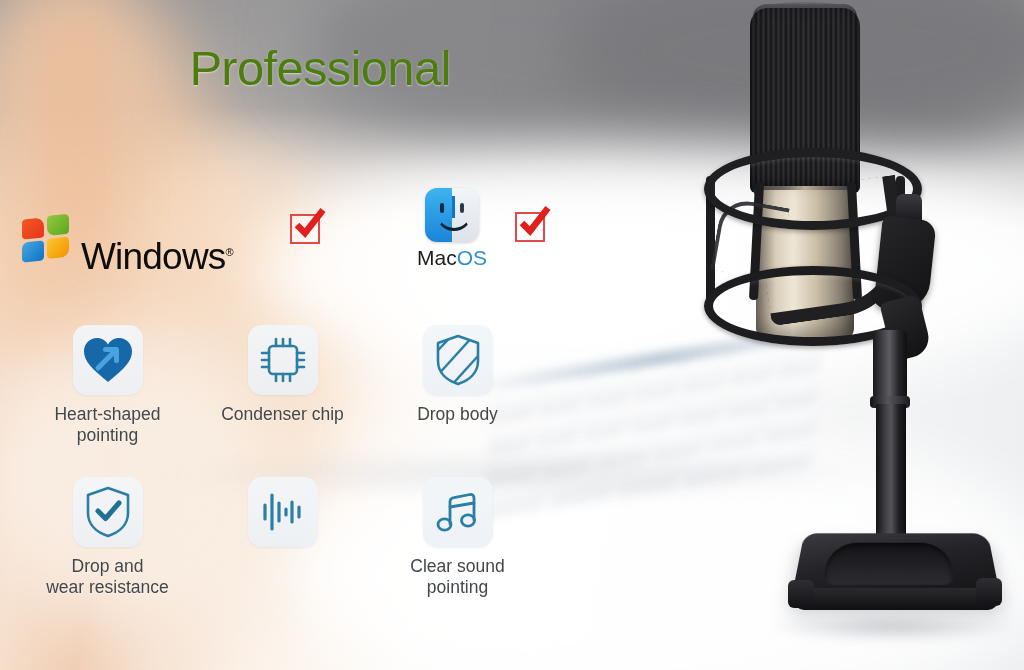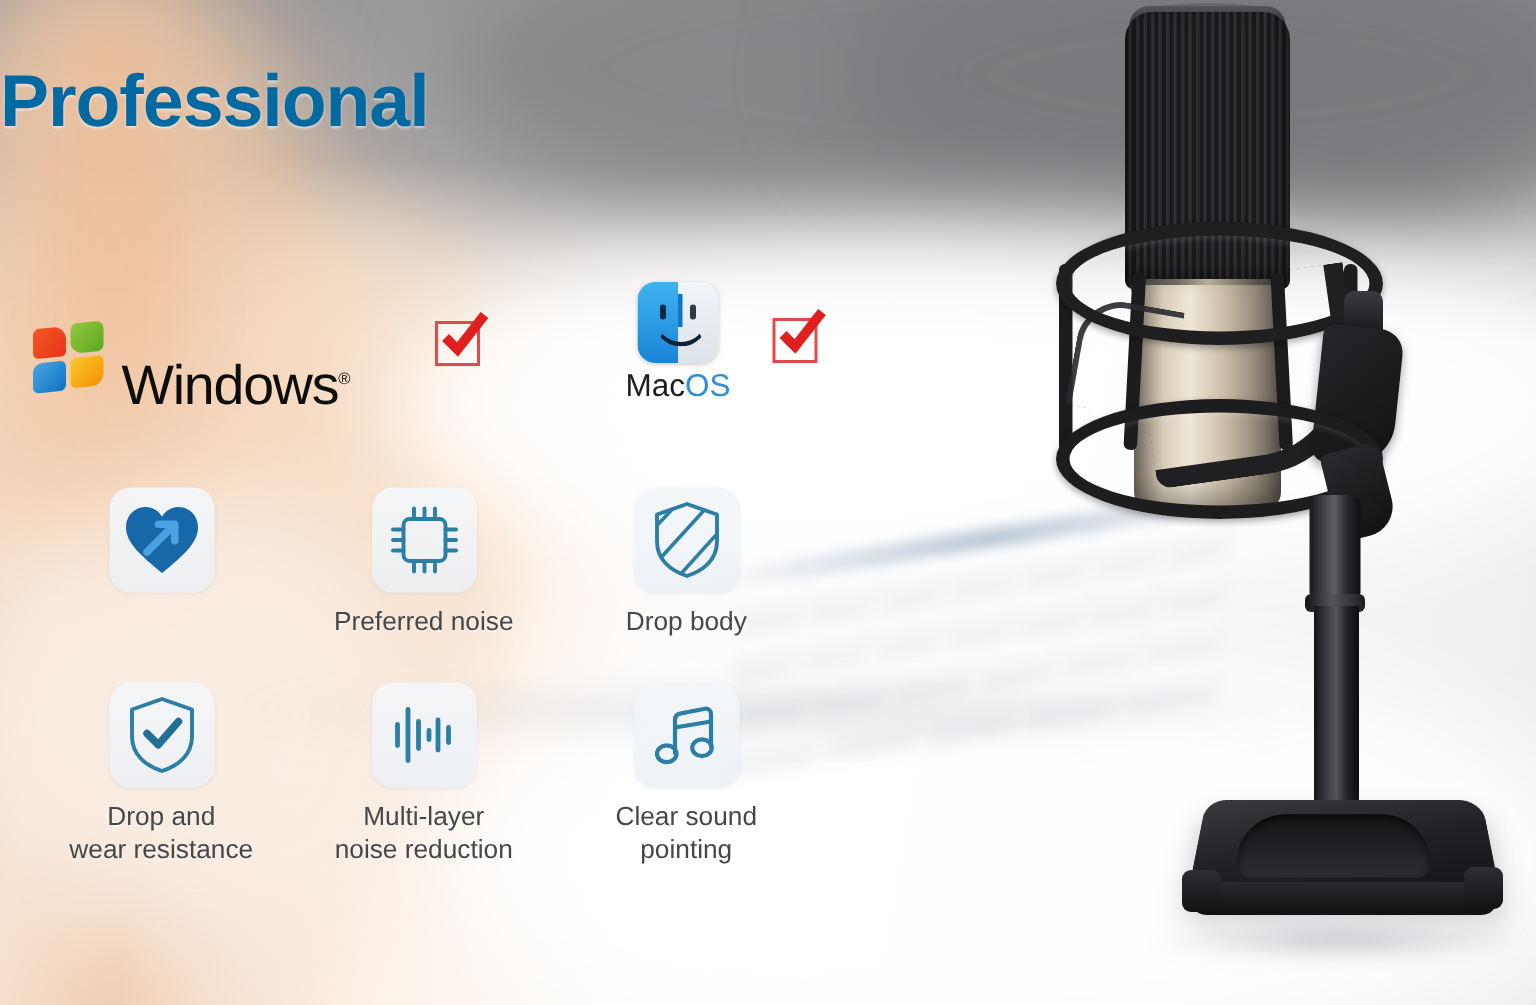--- a/index.html
+++ b/index.html
@@ -69,22 +69,23 @@
   }
   .desk-shadow{
     position:absolute;left:150px;top:452px;width:760px;height:44px;
     background:radial-gradient(ellipse at center,rgba(170,175,183,.30),rgba(255,255,255,0) 70%);
     filter:blur(10px);
   }
 
   
   .headline{
     position:absolute;left:0;top:42px;width:640px;
-    color:#0369a1;
-    font-weight:bold;
+    text-align:center;
+    color:#4d7c0f;
+    font-weight:normal;
     font-size:49px;
     line-height:1.07;
     letter-spacing:-0.7px;
     text-shadow:0 1px 2px rgba(255,255,255,.55);
   }
   .headline .l1{display:block;}
   .headline .l2{display:block;font-size:50px;}
 
   
   .os-row{position:absolute;left:22px;top:196px;width:580px;height:70px;}
@@ -372,20 +373,23 @@
 
     <div class="frow">
 
       <div class="fcell">
         <div class="ficon">
           <svg width="52" height="48" viewBox="0 0 52 48">
             <path d="M26 46 C10 33 2 25 2 15.5 C2 7.5 8 2 15 2 C19.8 2 23.7 4.6 26 8.4 C28.3 4.6 32.2 2 37 2 C44 2 50 7.5 50 15.5 C50 25 42 33 26 46 Z" fill="#1668a8"></path>
             <path d="M16 32 L33 15" stroke="#4aa3e0" stroke-width="5" stroke-linecap="round"></path>
             <path d="M23.5 13.5 L34.5 13.5 L34.5 24.5" fill="none" stroke="#4aa3e0" stroke-width="5" stroke-linecap="round" stroke-linejoin="round"></path>
           </svg>
+        </div>
+        <div class="flabel">
+          <span>Heart-shaped</span><br><span>pointing</span>
         </div>
       </div>
 
       <div class="fcell">
         <div class="ficon">
           <svg width="50" height="50" viewBox="0 0 50 50">
             <rect x="11" y="11" width="28" height="28" rx="4" fill="none" stroke="#2b7ea4" stroke-width="2.6"></rect>
             <g stroke="#2b7ea4" stroke-width="2.6" stroke-linecap="round">
               <path d="M18 11 V4"></path>
                 <path d="M25 11 V4"></path>
@@ -396,21 +400,21 @@
               <path d="M11 18 H4"></path>
                 <path d="M11 25 H4"></path>
                 <path d="M11 32 H4"></path>
               <path d="M39 18 H46"></path>
                 <path d="M39 25 H46"></path>
                 <path d="M39 32 H46"></path>
             </g>
           </svg>
         </div>
         <div class="flabel">
-          <span>Preferred noise</span>
+          <span>Condenser chip</span>
         </div>
       </div>
 
       <div class="fcell">
         <div class="ficon">
           <svg width="46" height="52" viewBox="0 0 46 52">
             <defs>
               <clipPath id="shieldclip">
                 <path d="M23 2 L43 9 L43 27 C43 39 34 46.5 23 50 C12 46.5 3 39 3 27 L3 9 Z"></path>
               </clipPath>
@@ -450,23 +454,20 @@
             <g stroke="#2b7ea4" stroke-width="3.2" stroke-linecap="round">
               <path d="M6 17 V31"></path>
               <path d="M13 7 V41"></path>
               <path d="M20 15 V33"></path>
               <path d="M27 21 V27"></path>
               <path d="M33 14 V34"></path>
               <path d="M40 19 V29"></path>
             </g>
           </svg>
         </div>
-        <div class="flabel">
-          <span>Multi-layer</span><br><span>noise reduction</span>
-        </div>
       </div>
 
       <div class="fcell">
         <div class="ficon">
           <svg width="48" height="48" viewBox="0 0 48 48">
             <path d="M16 36 V14 C16 11.5 17.5 10 20 9.6 L36 6.5 C38.2 6.2 40 7.5 40 10 V32" fill="none" stroke="#2b7ea4" stroke-width="2.8" stroke-linejoin="round" stroke-linecap="round"></path>
             <path d="M16 19 L40 15" stroke="#2b7ea4" stroke-width="2.8" stroke-linecap="round"></path>
             <ellipse cx="10.5" cy="36.5" rx="6.5" ry="5.6" fill="none" stroke="#2b7ea4" stroke-width="2.8"></ellipse>
             <ellipse cx="34" cy="32.5" rx="6.5" ry="5.6" fill="none" stroke="#2b7ea4" stroke-width="2.8"></ellipse>
           </svg>

